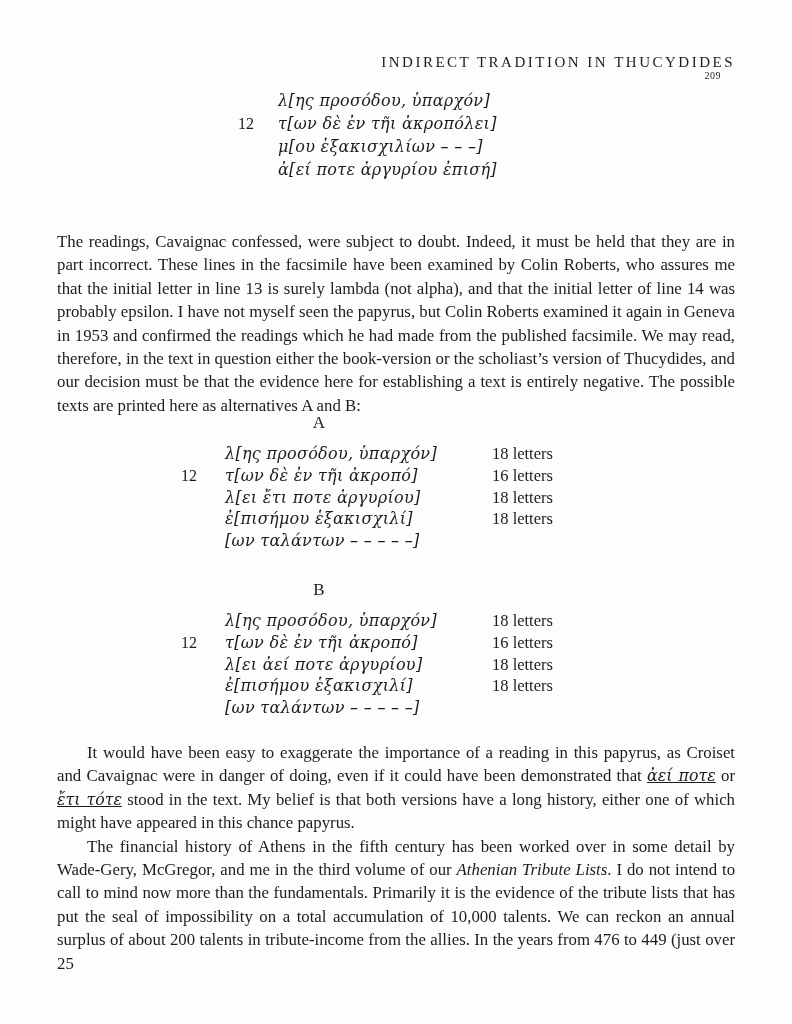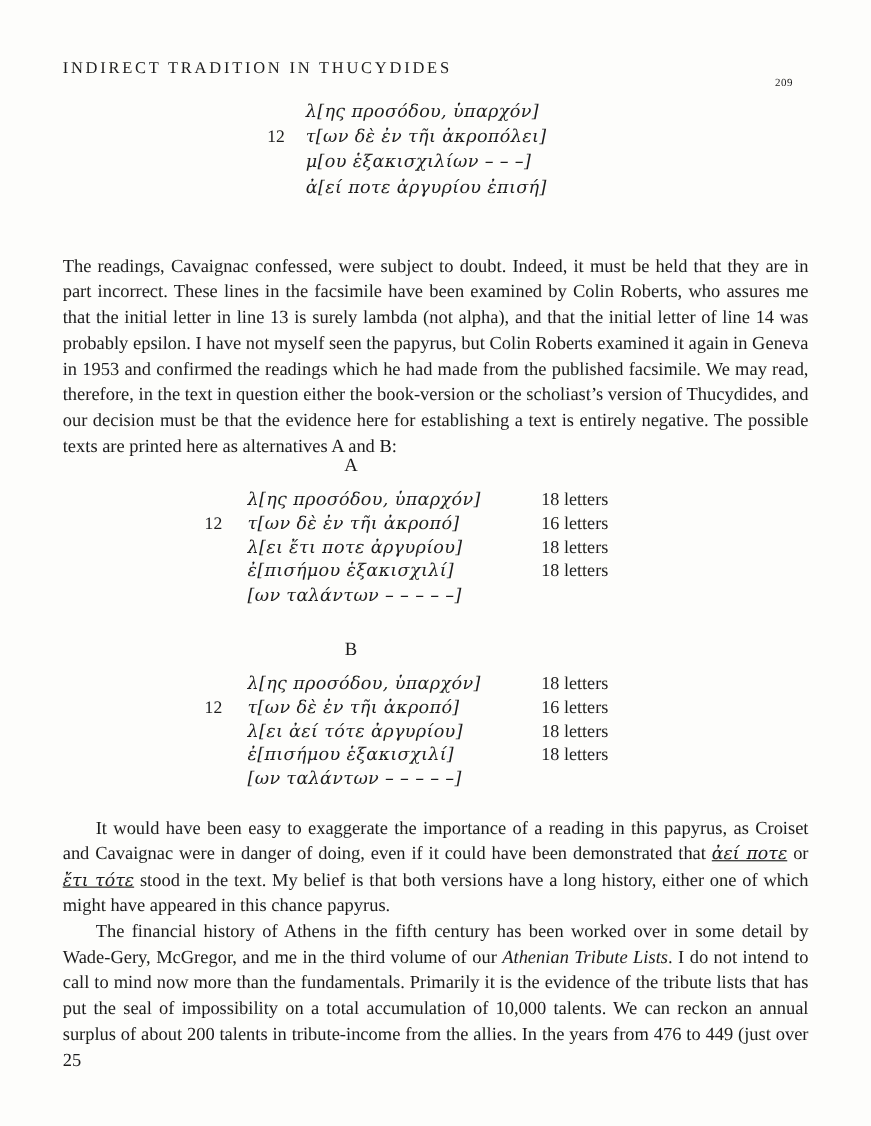--- a/index.html
+++ b/index.html
@@ -12,36 +12,36 @@
     overflow: hidden;
     margin: 0 auto;
   }
 
   
   .running-head {
     position: absolute; top: 54px; left: 57px; width: 678px;
     font-size: 15px;
   }
   .head-title {
-    display: block; text-align: left;
+    display: block; text-align: right;
     letter-spacing: 2.5px;
     font-size: 15px;
   }
   .page-num {
     position: absolute; top: 16px; right: 14px;
     font-size: 10px; letter-spacing: 0.5px;
   }
 
   
   .greek-block { position: absolute; }
   .g-row { display: flex; align-items: baseline; }
   .intro .g-row { height: 23px; }
   .alt-block .g-row { height: 21.8px; }
   .g-num {
-    flex: 0 0 26px; text-align: center;
+    flex: 0 0 26px; text-align: left;
     font-size: 16px; font-style: normal;
   }
   .g-text {
     font-family: "DejaVu Serif", serif;
     font-style: italic;
     font-size: 16px;
     letter-spacing: 0.3px;
     white-space: nowrap;
   }
   .intro .g-text { margin-left: 14px; }
@@ -139,21 +139,21 @@
       <span class="g-text">λ[ης προσόδου, ὑπαρχόν]</span>
       <span class="g-count">18 letters</span>
     </div>
     <div class="g-row">
       <span class="g-num">12</span>
       <span class="g-text">τ[ων δὲ ἐν τῆι ἀκροπό]</span>
       <span class="g-count">16 letters</span>
     </div>
     <div class="g-row">
       <span class="g-num"></span>
-      <span class="g-text">λ[ει ἀεί τότε ἀργυρίου]</span>
+      <span class="g-text">λ[ει ἀεί ποτε ἀργυρίου]</span>
       <span class="g-count">18 letters</span>
     </div>
     <div class="g-row">
       <span class="g-num"></span>
       <span class="g-text">ἐ[πισήμου ἑξακισχιλί]</span>
       <span class="g-count">18 letters</span>
     </div>
     <div class="g-row">
       <span class="g-num"></span>
       <span class="g-text">[ων ταλάντων – – – – –]</span>

